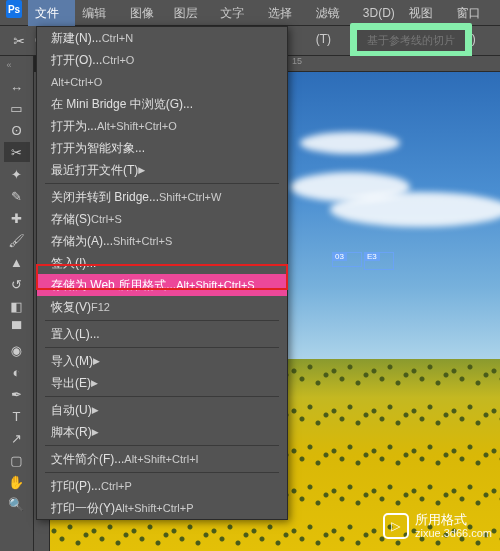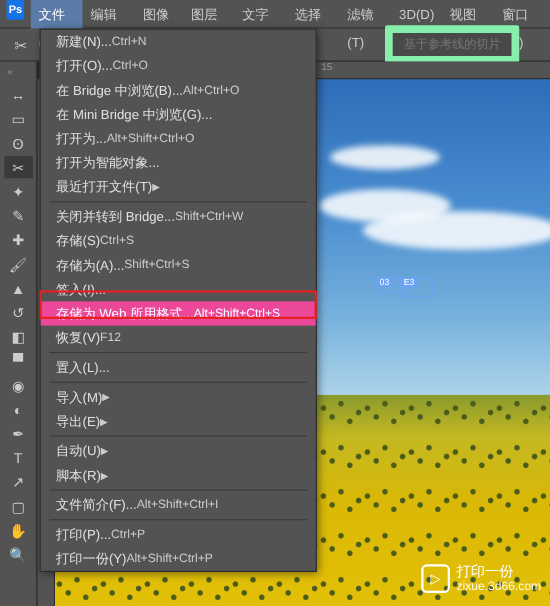--- a/index.html
+++ b/index.html
@@ -107,48 +107,47 @@
         <span>15</span>
       </div>
     <div class="ruler-v"></div>
     <div class="art">
       <div class="sky">
         <div class="cloud c1"></div>
         <div class="cloud c2"></div>
         <div class="cloud c3"></div>
       </div>
       <div class="flowers"></div>
-      <div class="slice" style="top:180px;left:292px;width:30px;height:15px">
+      <div class="slice" style="top:180px;left:282px;width:30px;height:15px">
         <span class="slice-tag">03</span>
       </div>
       <div class="slice" style="top:180px;left:314px;width:30px;height:18px">
         <span class="slice-tag">E3</span>
       </div>
       <div class="watermark">
         <div class="wm-logo">▷</div>
         <div class="wm-txt">
-          <span>打印一份</span>
+          <span>所用格式</span>
           <span class="wm-sub">zixue.3d66.com</span>
         </div>
       </div>
     </div>
   </div>
 </div>
 
 <div class="dropdown" id="dd">
     <div class="dd-item">
       <span>新建(N)...</span>
       <span class="dd-short">Ctrl+N</span>
     </div>
     <div class="dd-item">
       <span>打开(O)...</span>
       <span class="dd-short">Ctrl+O</span>
     </div>
     <div class="dd-item">
-      <span>在 Bridge 中浏览(B)...</span>
       <span class="dd-short">Alt+Ctrl+O</span>
     </div>
     <div class="dd-item">
       <span>在 Mini Bridge 中浏览(G)...</span>
       <span class="dd-short"></span>
     </div>
     <div class="dd-item">
       <span>打开为...</span>
       <span class="dd-short">Alt+Shift+Ctrl+O</span>
     </div>

